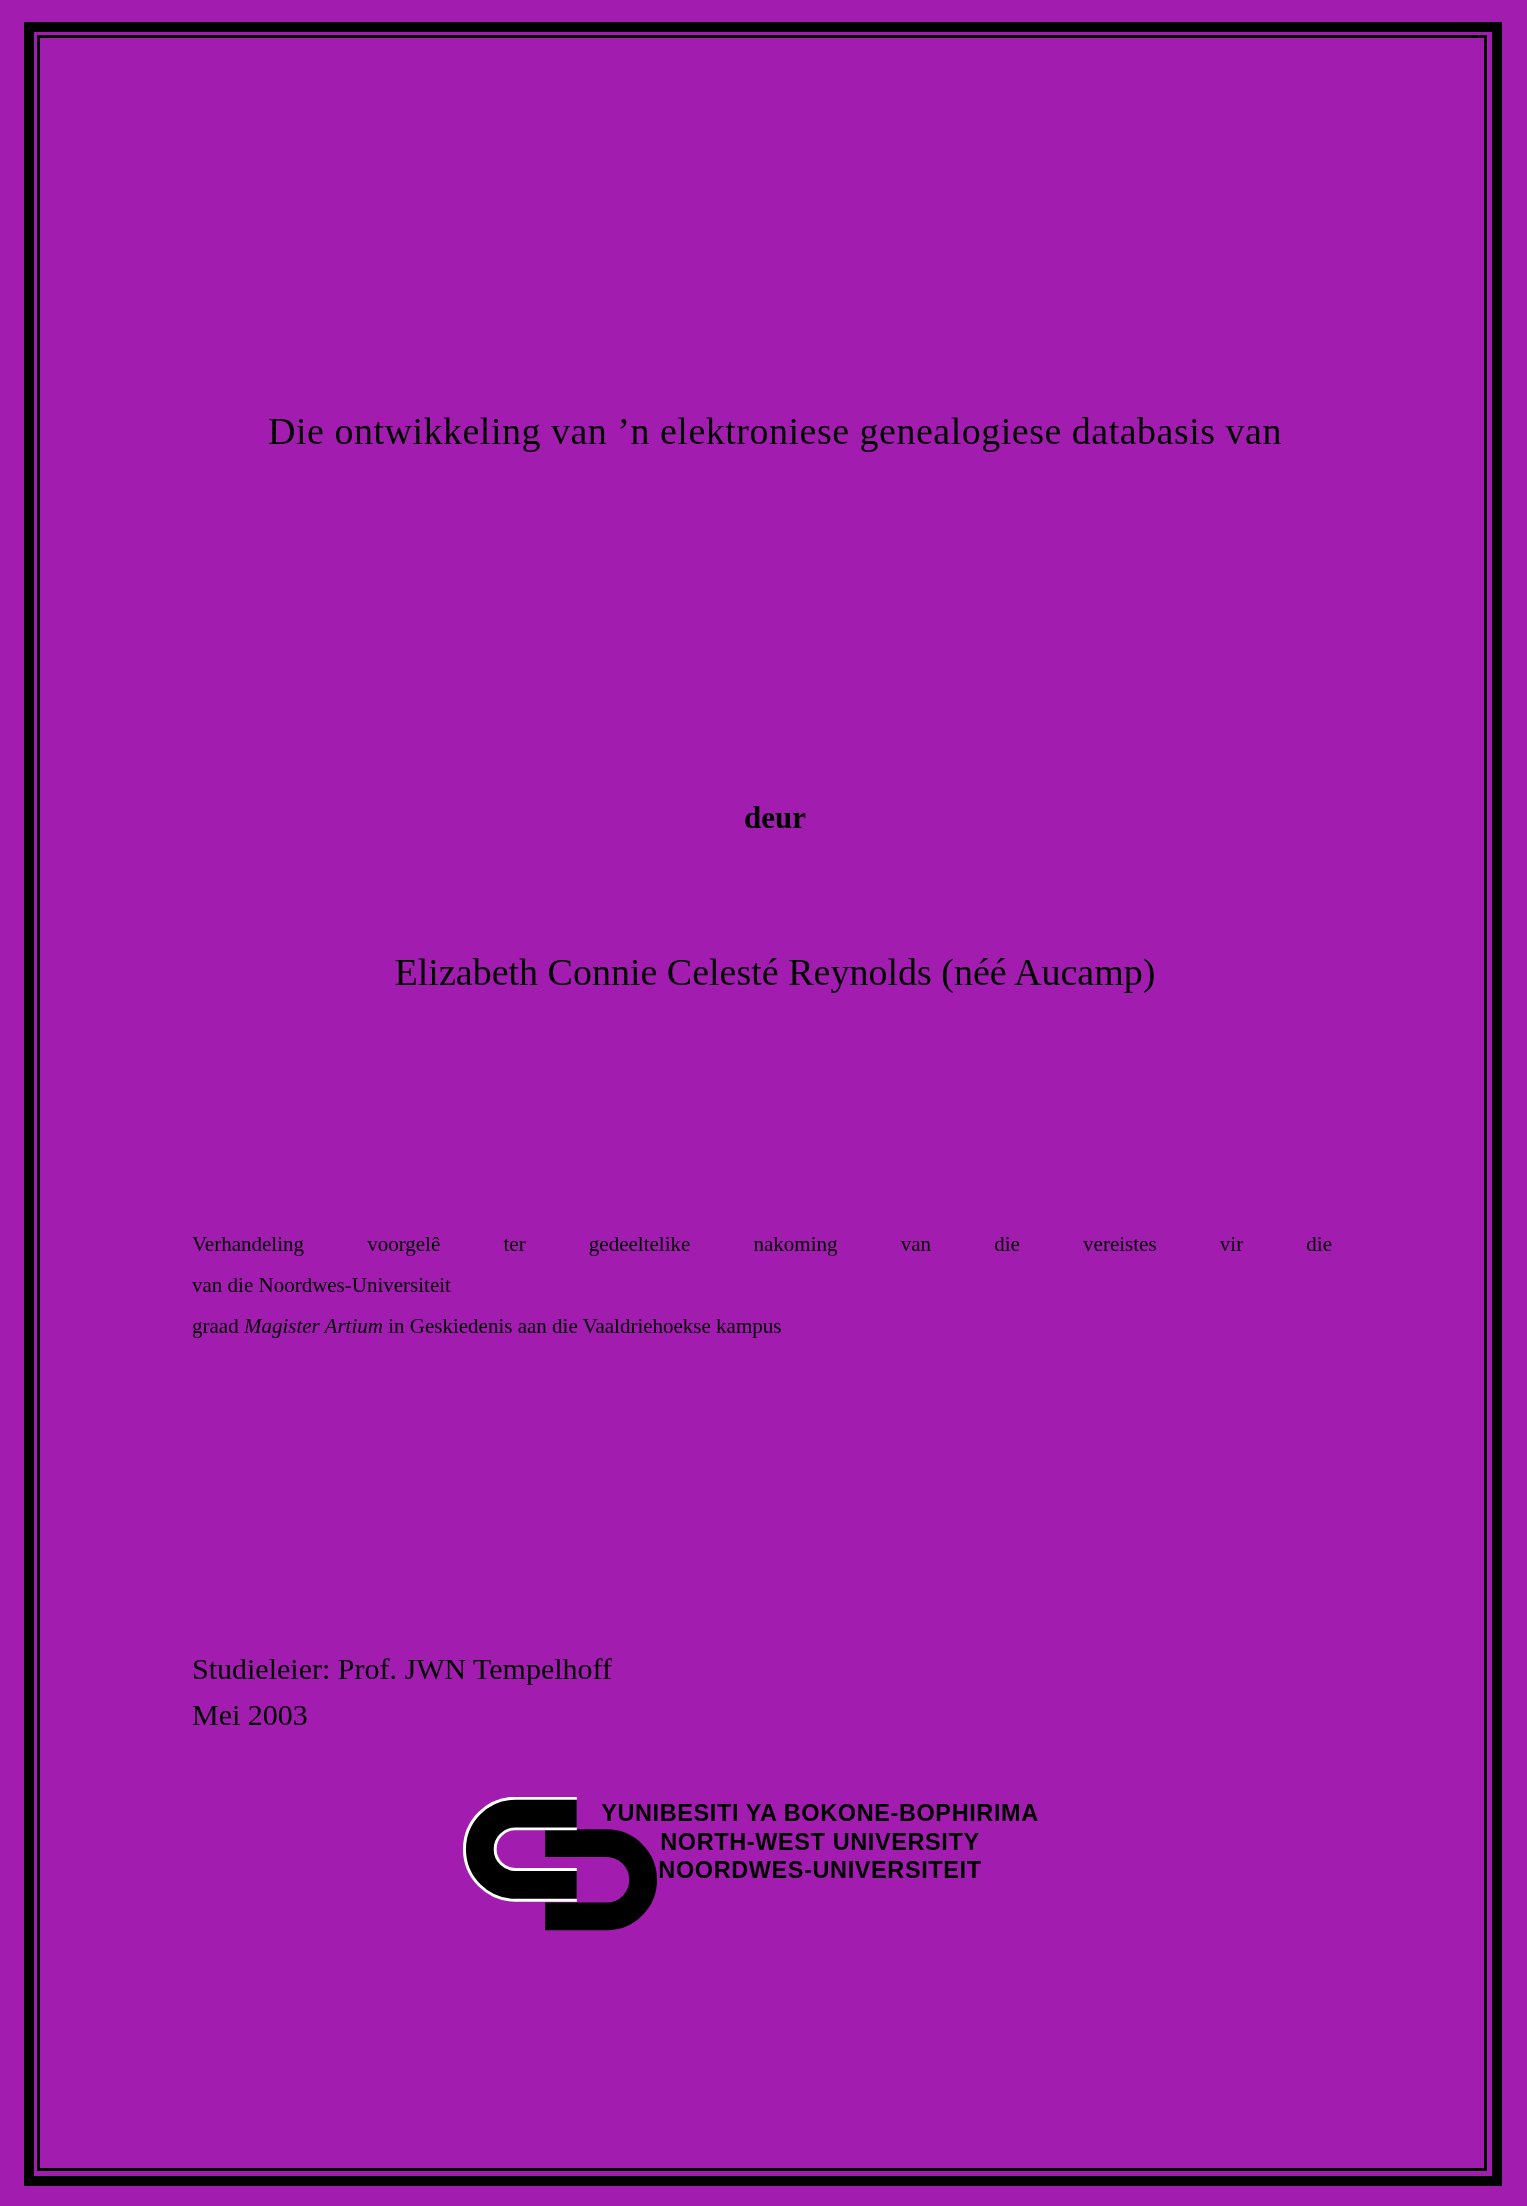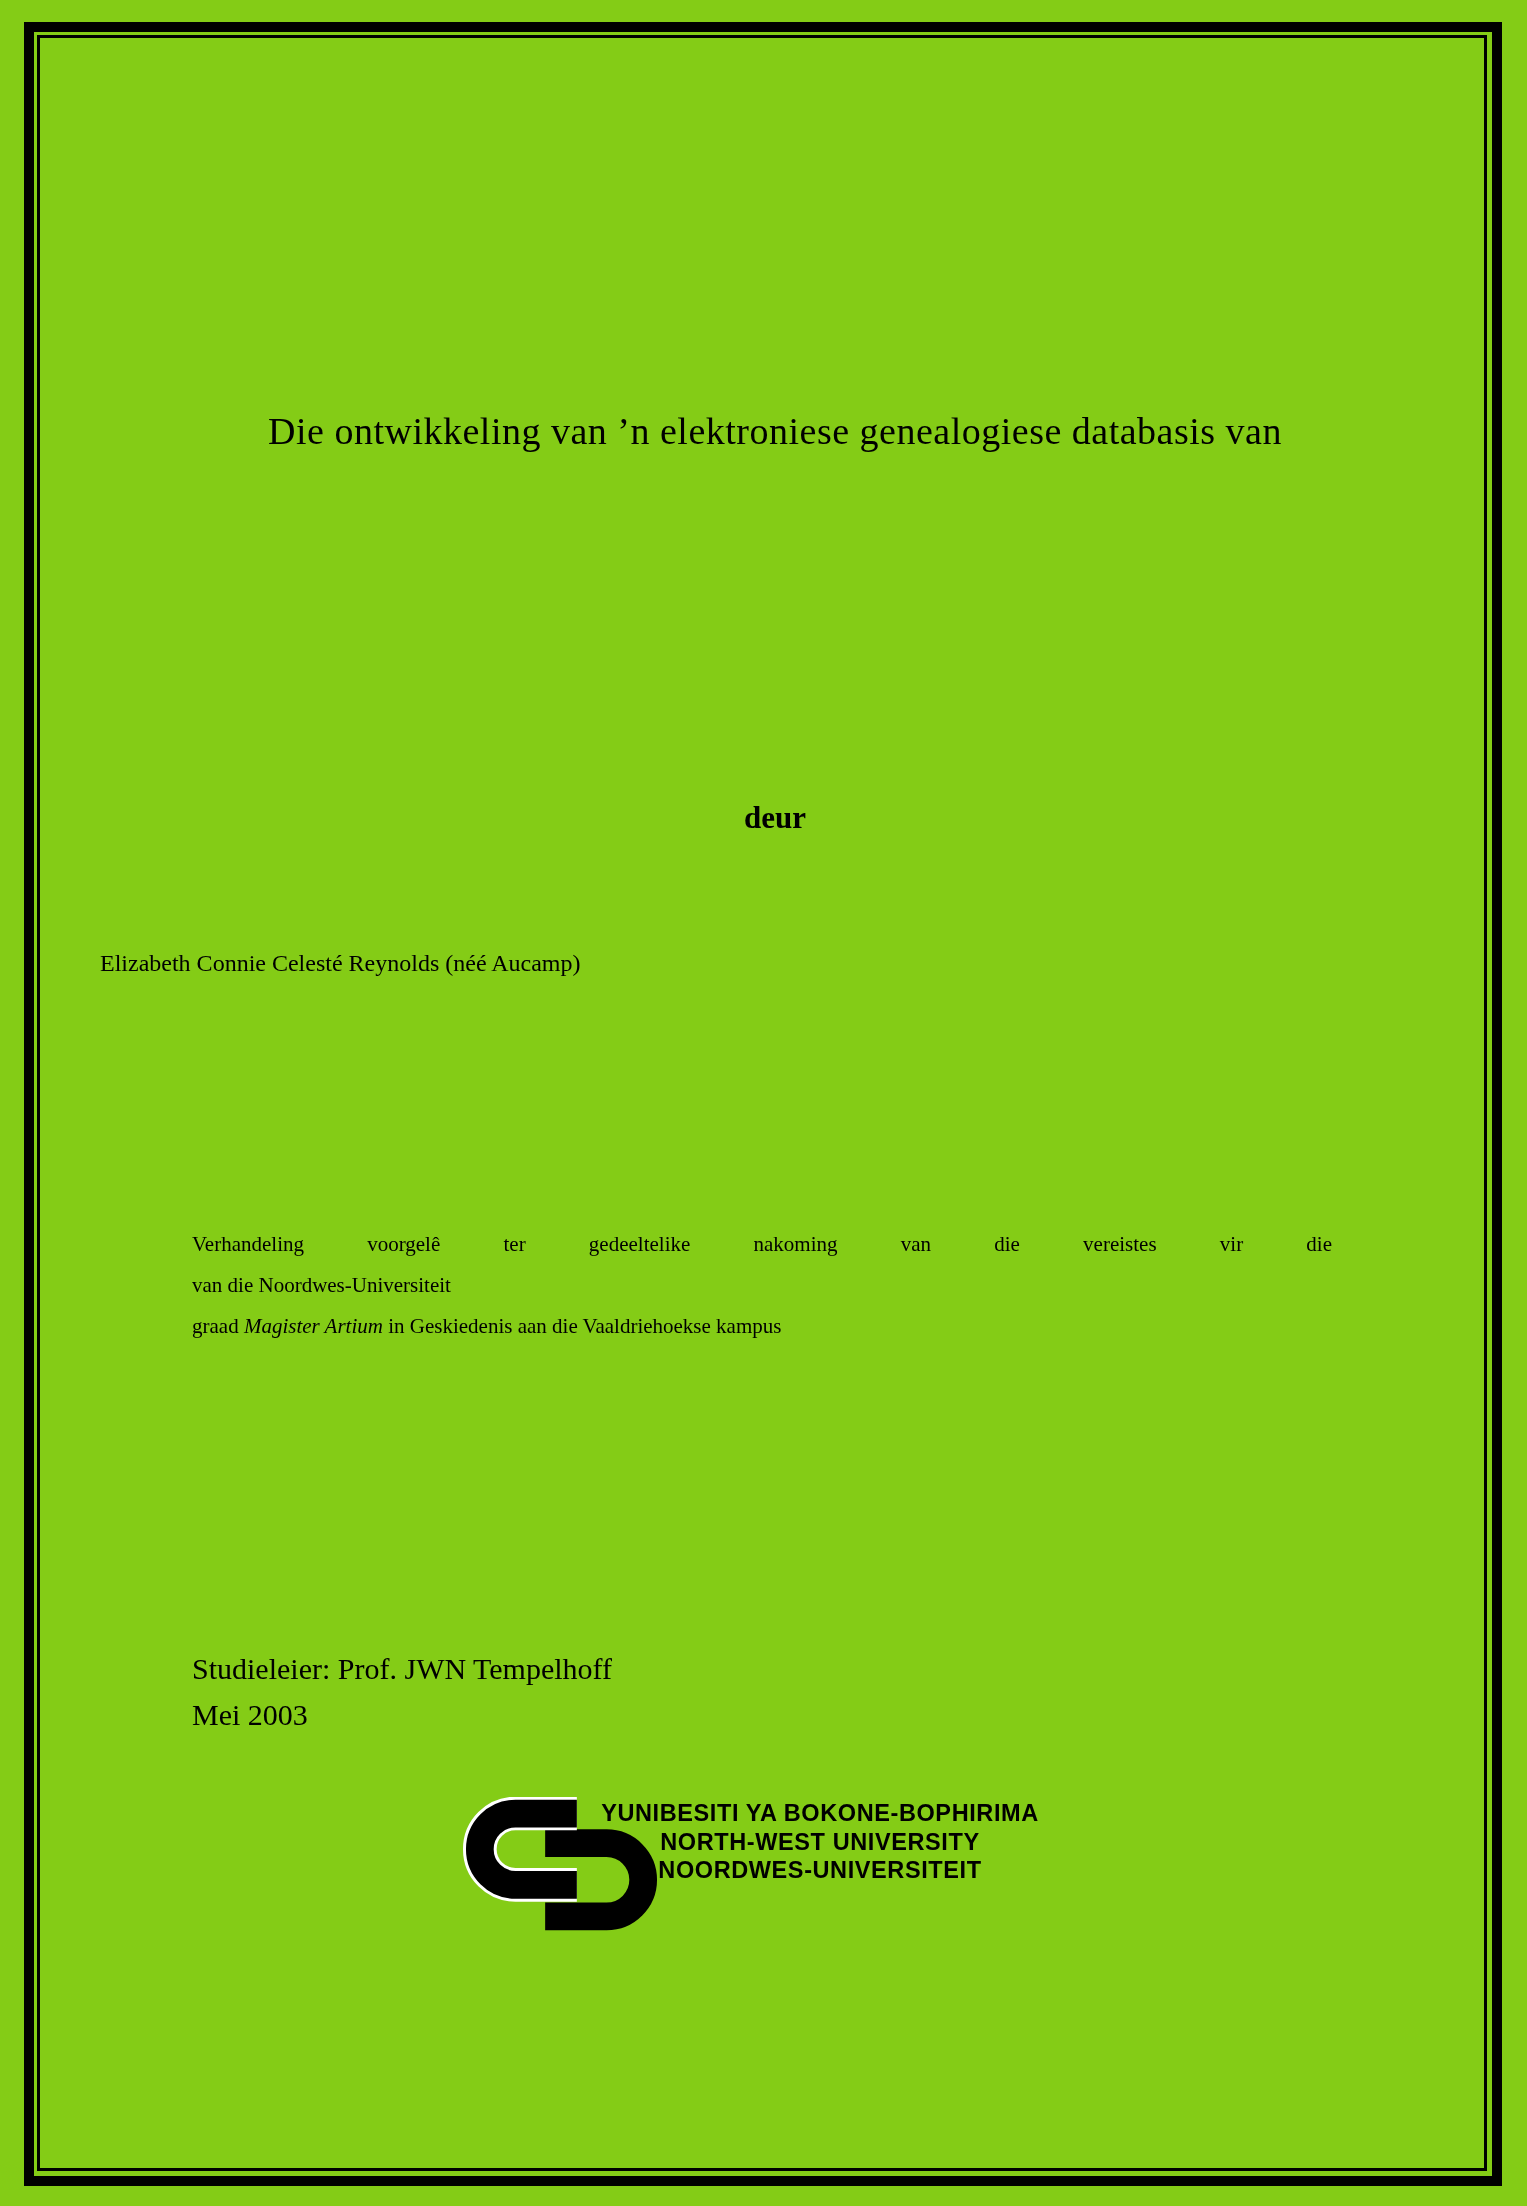--- a/index.html
+++ b/index.html
@@ -4,21 +4,21 @@
 <style>
   html, body {
     margin: 0;
     padding: 0;
     background: #e8e8e8;
   }
   .page {
     position: relative;
     width: 1527px;
     height: 2206px;
-    background: #84cc16;
+    background: #a21caf;
     font-family: "Liberation Serif", serif;
     color: #000000;
     overflow: hidden;
   }
   
   .frame-outer {
     position: absolute;
     left: 24px; top: 22px; right: 25px; bottom: 20px;
     border: 10px solid #000;
   }
@@ -44,21 +44,22 @@
     width: 1350px;
     text-align: center;
     font-size: 31px;
     font-weight: bold;
   }
   .author {
     position: absolute;
     left: 100px;
     top: 950px;
     width: 1350px;
-    font-size: 24px;
+    text-align: center;
+    font-size: 38px;
   }
   .statement {
     position: absolute;
     left: 192px;
     top: 1224px;
     width: 1140px;
     font-size: 21px;
     line-height: 41px;
   }
   .statement .justified {

